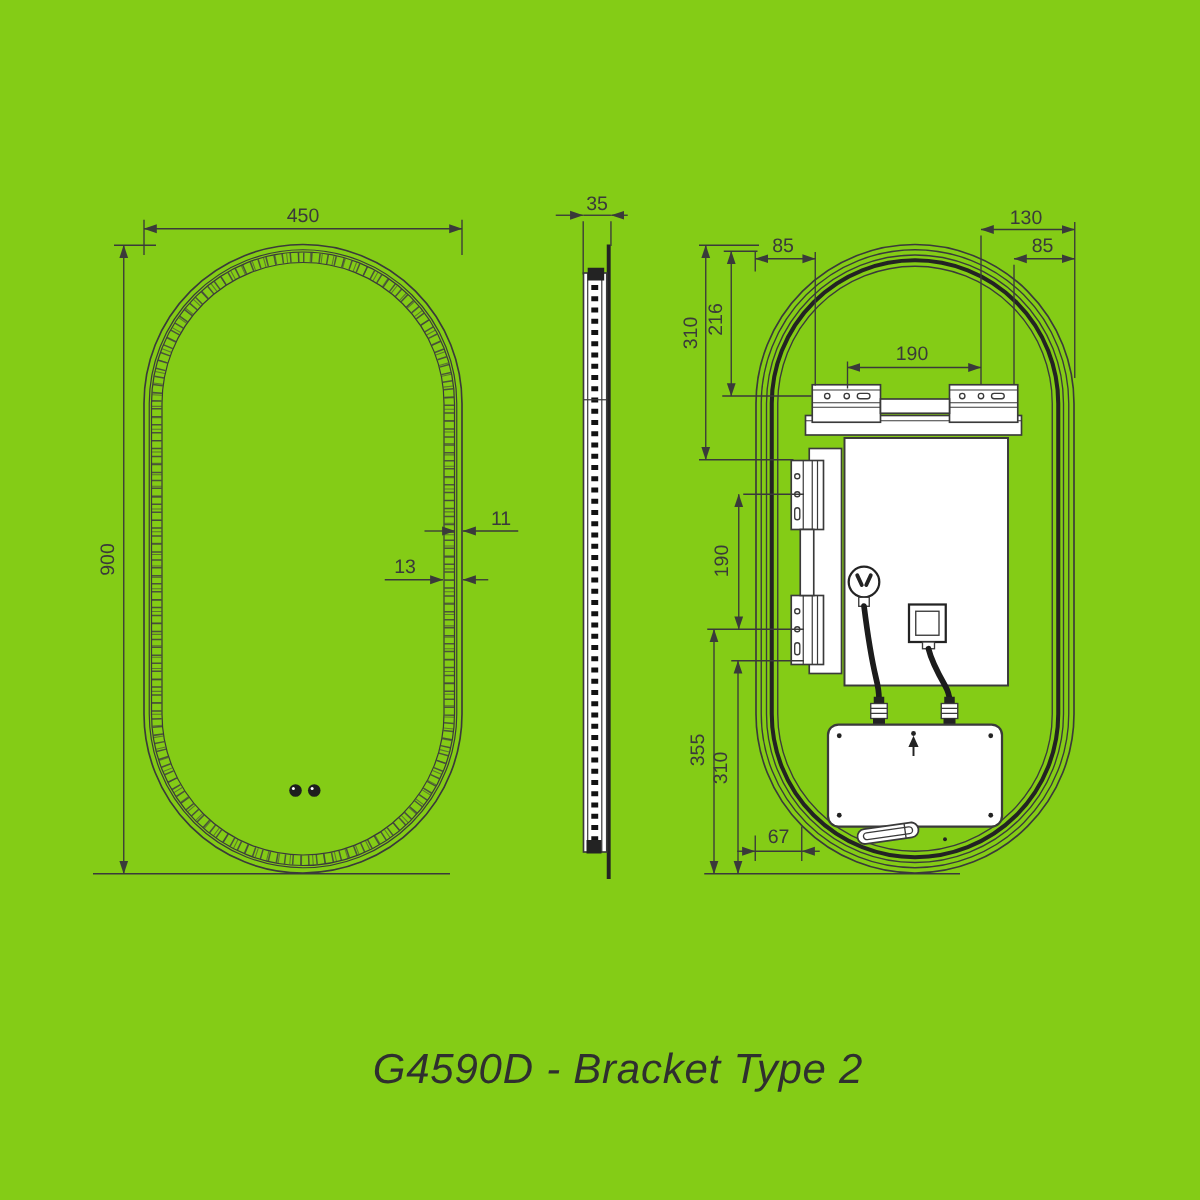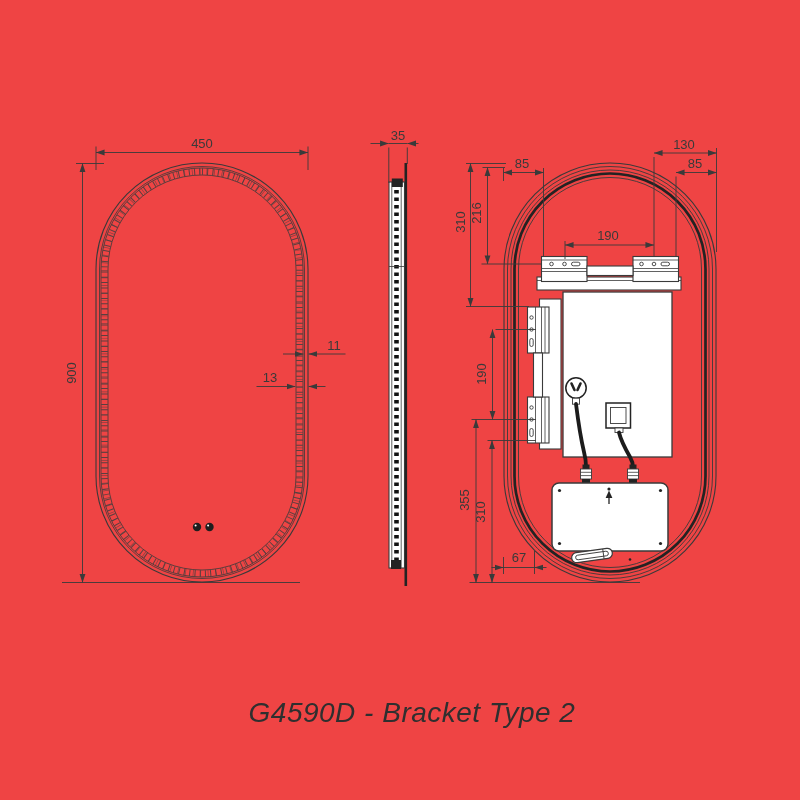--- a/index.html
+++ b/index.html
@@ -1,16 +1,16 @@
 <!DOCTYPE html>
 <html><head>
 <meta charset="utf-8">
 <style>
   html,body{margin:0;padding:0;background:#ffffff;}
-  .page{position:relative;width:800px;height:800px;background:#ef4444;overflow:hidden;
+  .page{position:relative;width:800px;height:800px;background:#84cc16;overflow:hidden;
         font-family:"Liberation Sans",sans-serif;}
   svg{position:absolute;left:0;top:0;}
   .ln{stroke:#3a3a3a;stroke-width:1.1;fill:none;}
   .md{stroke:#3a3a3a;stroke-width:0.9;fill:none;}
   .thin{stroke:#3a3a3a;stroke-width:0.8;fill:none;}
   .thick{stroke:#232323;stroke-width:2.7;fill:none;}
   .fw{fill:#ffffff;}
   .stip1{stroke:#3f3f3f;stroke-width:6.5;fill:none;stroke-dasharray:1 4.3;opacity:.85;}
   .stip2{stroke:#3f3f3f;stroke-width:6.5;fill:none;stroke-dasharray:.7 6.9;stroke-dashoffset:3;opacity:.6;}
   .leddots{stroke:#111;stroke-width:4.6;fill:none;stroke-dasharray:3.4 4.1;}

